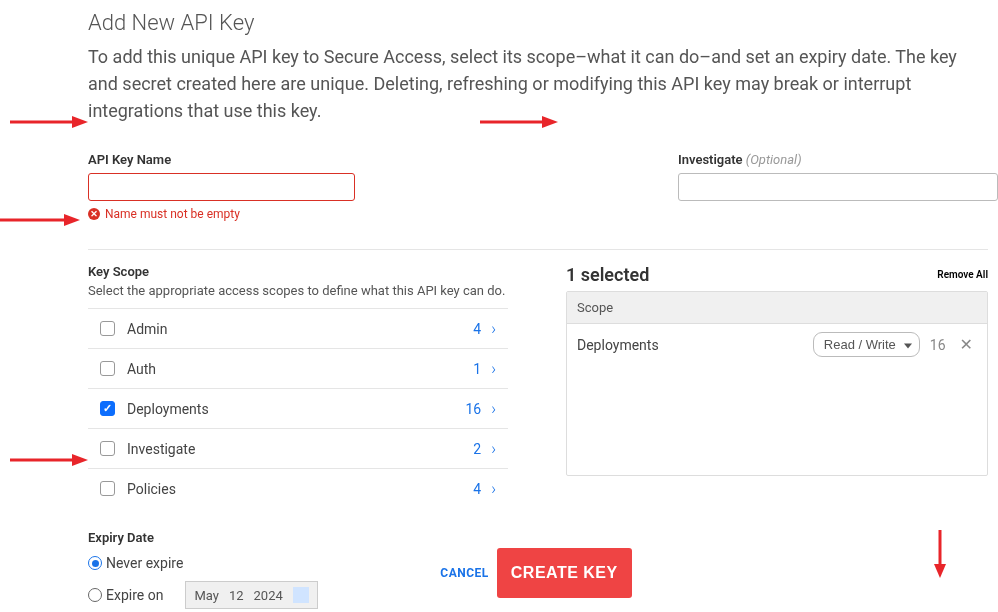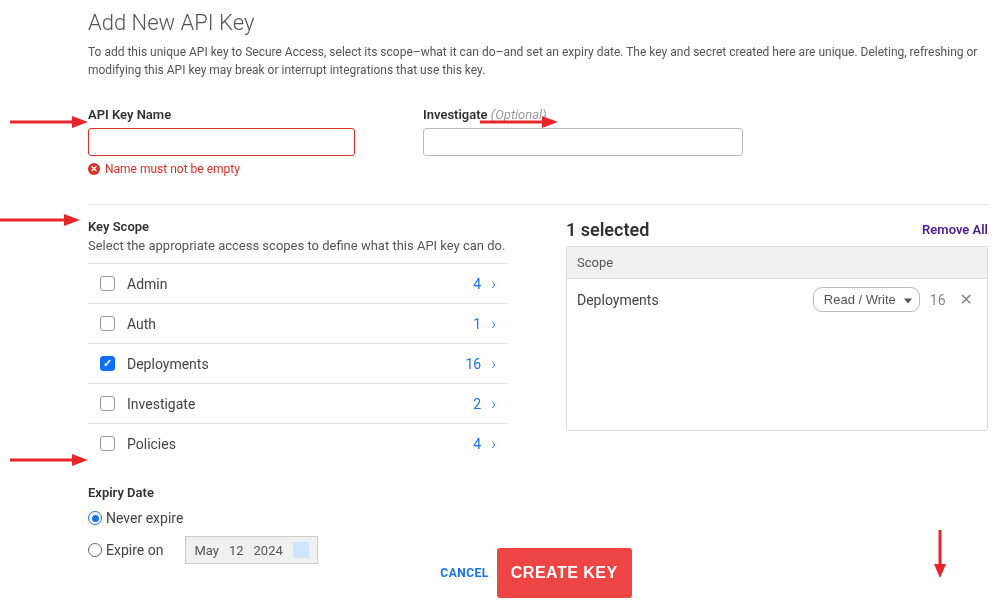--- a/index.html
+++ b/index.html
@@ -14,29 +14,30 @@
     .container {
       padding: 10px 0 0 88px;
     }
     h1 {
       font-size: 22px;
       font-weight: 300;
       color: #555;
       margin-bottom: 8px;
     }
     .description-text {
-      font-size: 12px;
+      font-size: 18px;
       color: #555;
       line-height: 1.5;
       max-width: 890px;
     }
     .form-row {
       display: flex;
-      gap: 68px;
+      gap: 118px;
       margin-top: 28px;
+      justify-content: space-between;
     }
     .form-field { display: flex; flex-direction: column; }
     .field-label {
       font-size: 13px;
       font-weight: 600;
       color: #333;
       margin-bottom: 6px;
     }
     .optional {
       font-weight: 400;
@@ -137,22 +138,22 @@
     .scope-count { color: #1a73e8; font-size: 14px; margin-right: 10px; }
     .chevron { color: #1a73e8; font-size: 16px; font-weight: 300; }
     .selected-header {
       display: flex;
       justify-content: space-between;
       align-items: center;
       margin-bottom: 6px;
     }
     .selected-count { font-size: 18px; font-weight: 600; }
     .remove-all {
-      color: #4c1d95;
-      font-size: 13px;
+      color: #000000;
+      font-size: 10px;
       font-weight: 600;
       cursor: pointer;
     }
     .selected-panel {
       border: 1px solid #ddd;
       border-radius: 2px;
       height: 185px;
     }
     .selected-table-header {
       background: #f0f0f0;

